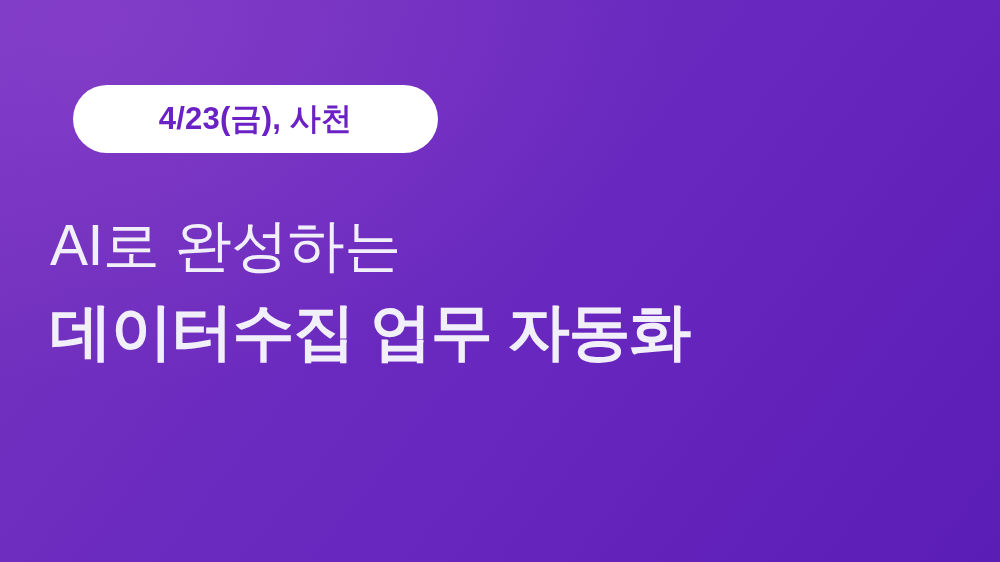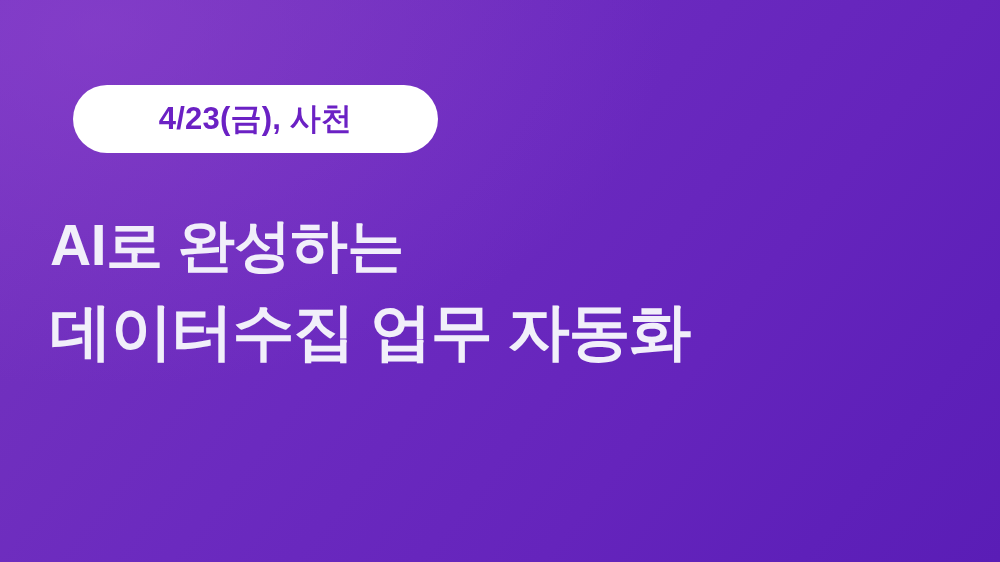--- a/index.html
+++ b/index.html
@@ -91,21 +91,21 @@
   }
 
   .headline-line {
     display: block;
     white-space: nowrap;
     color: #f1effa;
   }
 
   .headline-line-primary {
     font-size: 57px;
-    font-weight: 700;
+    font-weight: 400;
     line-height: 1.18;
     letter-spacing: -0.5px;
   }
 
   .headline-line-emphasis {
     font-size: 62px;
     font-weight: 700;
     line-height: 1.14;
     letter-spacing: -1.2px;
     margin-top: 18px;

